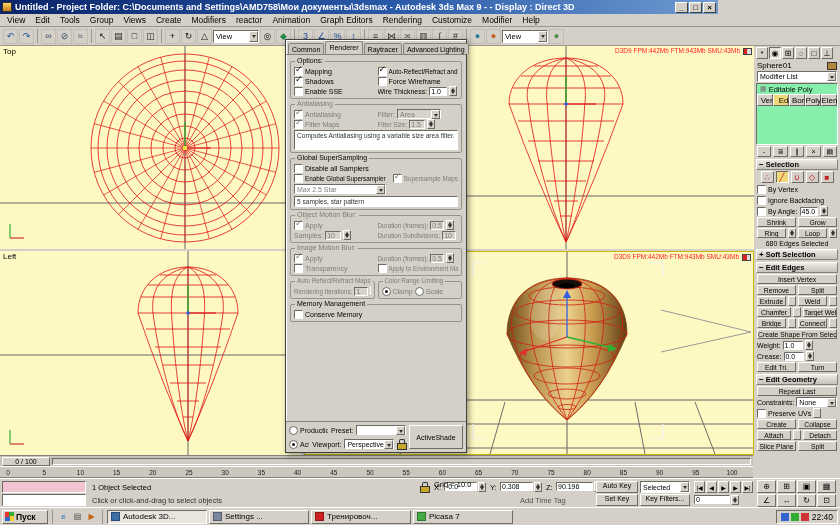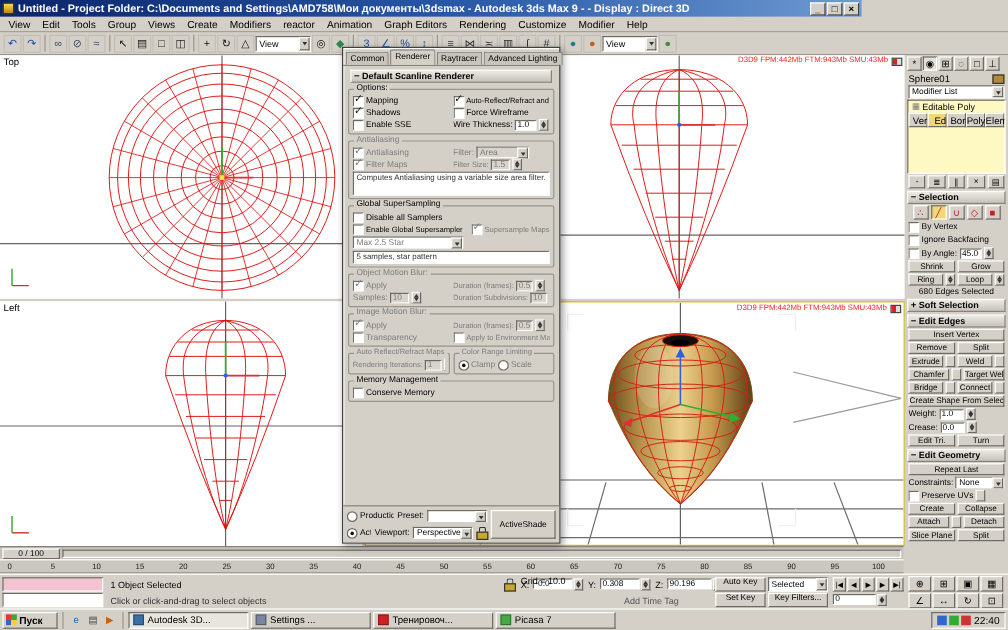--- a/index.html
+++ b/index.html
@@ -14,34 +14,34 @@
   .menubar{position:absolute;left:0;top:14px;width:840px;height:13px;background:#d4d0c8;display:flex;align-items:center;padding-left:2px;border-bottom:1px solid #9a968e}
   .mi{padding:0 5px;font-size:8.5px;white-space:nowrap}
   
   .toolbar{position:absolute;left:0;top:27px;width:840px;height:19px;background:#d4d0c8;display:flex;align-items:center;gap:1px;padding:0 3px;border-bottom:1px solid #9a968e}
   .ticon{width:15px;height:15px;display:inline-flex;align-items:center;justify-content:center;font-size:9px;background:#d4d0c8;border:1px solid #c2beb6;flex:none;overflow:hidden}
   .tsep{width:1px;height:14px;background:#9a968e;margin:0 2px;flex:none}
   .tcmb{display:inline-flex;align-items:center;width:46px;height:13px;background:#fff;border:1px solid;border-color:#6e6b64 #fff #fff #6e6b64;font-size:7.5px;padding-left:2px;flex:none}
   .da{width:9px;height:100%;min-height:9px;background:#d4d0c8;border:1px solid;border-color:#fff #6e6b64 #6e6b64 #fff;position:relative;flex:none;margin-left:auto}
   .da::before{content:"";position:absolute;left:2px;top:3px;border:2.5px solid transparent;border-top:3px solid #333}
   
-  .vp{position:absolute;background:#ffffff;overflow:hidden}
+  .vp{position:absolute;background:#fef9c3;overflow:hidden}
   .vp-label{position:absolute;left:3px;top:1px;font-size:8px;z-index:2}
   .vp-stats{position:absolute;right:14px;top:1px;font-size:6.5px;color:#ff2222;z-index:2;white-space:nowrap}
   .vp-flag{position:absolute;right:2px;top:2px;width:9px;height:7px;background:linear-gradient(90deg,#d22 50%,#ddd 50%);z-index:2;border:1px solid #444}
   
   .cp{position:absolute;left:754px;top:46px;width:86px;height:409px;background:#d4d0c8;font-size:7px;overflow:hidden}
   .cptabs{display:flex;gap:1px;padding:1px 2px}
   .cpt{width:12px;height:12px;display:inline-flex;align-items:center;justify-content:center;font-size:8px;background:#d4d0c8;border:1px solid;border-color:#fff #6e6b64 #6e6b64 #fff}
   .cpt.on{border-color:#6e6b64 #fff #fff #6e6b64;background:#e6e2da}
   .cpname{display:flex;align-items:center;height:11px;padding:0 3px;font-size:8px}
   .swatch{width:10px;height:8px;background:#b0893a;border:1px solid #333;margin-left:auto}
   .cmb{display:inline-flex;align-items:center;background:#fff;border:1px solid;border-color:#6e6b64 #fff #fff #6e6b64;height:10px;font-size:7px;padding-left:2px}
   .mod{width:80px;margin:0 3px;height:11px}
-  .stack{height:62px;margin:1px 2px;background:#fef9c3;border:1px solid;border-color:#6e6b64 #fff #fff #6e6b64;overflow:hidden;font-size:7.5px}
+  .stack{height:62px;margin:1px 2px;background:#86efac;border:1px solid;border-color:#6e6b64 #fff #fff #6e6b64;overflow:hidden;font-size:7.5px}
   .srow{height:10px;display:flex;align-items:center;gap:2px;padding-left:3px;white-space:nowrap}
   .srow.sub{padding-left:14px}
   .srow.sel{background:#f0d87a}
   .sico{font-size:7px;color:#777}
   .cprow{display:flex;gap:2px;margin:1px 3px}
   .stool{width:12px;height:11px;display:inline-flex;align-items:center;justify-content:center;font-size:7px;background:#d4d0c8;border:1px solid;border-color:#fff #6e6b64 #6e6b64 #fff;flex:1}
   .sub{width:13px;height:12px;display:inline-flex;align-items:center;justify-content:center;font-size:8px;background:#d4d0c8;border:1px solid;border-color:#fff #6e6b64 #6e6b64 #fff}
   .sub.on{border-color:#6e6b64 #fff #fff #6e6b64;background:#f0d87a}
   .roll{height:11px;background:linear-gradient(#eceae4,#c6c2ba);border:1px solid;border-color:#fff #86837b #86837b #fff;font-size:7.5px;font-weight:bold;display:flex;align-items:center;padding-left:2px;gap:2px;margin:2px 2px 1px;white-space:nowrap;overflow:hidden}
   .roll::before{content:"−";font-size:8px;font-weight:bold}
@@ -524,23 +524,20 @@
   </div>
 
   <div class="dlg">
     <div class="dtabs">
         <span class="tab">Common</span>
         <span class="tab active">Renderer</span>
         <span class="tab">Raytracer</span>
         <span class="tab">Advanced Lighting</span>
       </div>
     <div class="dbody">
-      <div class="roll">
-          <span>Default Scanline Renderer</span>
-        </div>
 
       <div class="grp">
         <span class="lg">Options:</span>
         <div class="cols">
           <div class="cl">
             <label class="r">
                 <span class="cb on"></span>
                 <span>Mapping</span>
               </label>
             <label class="r">

